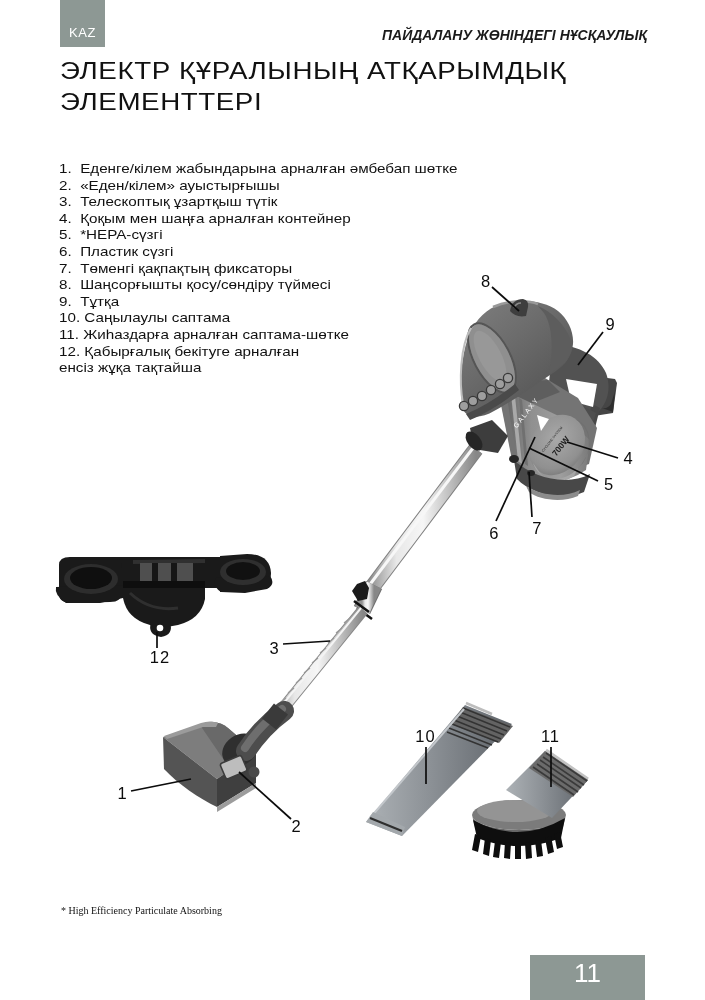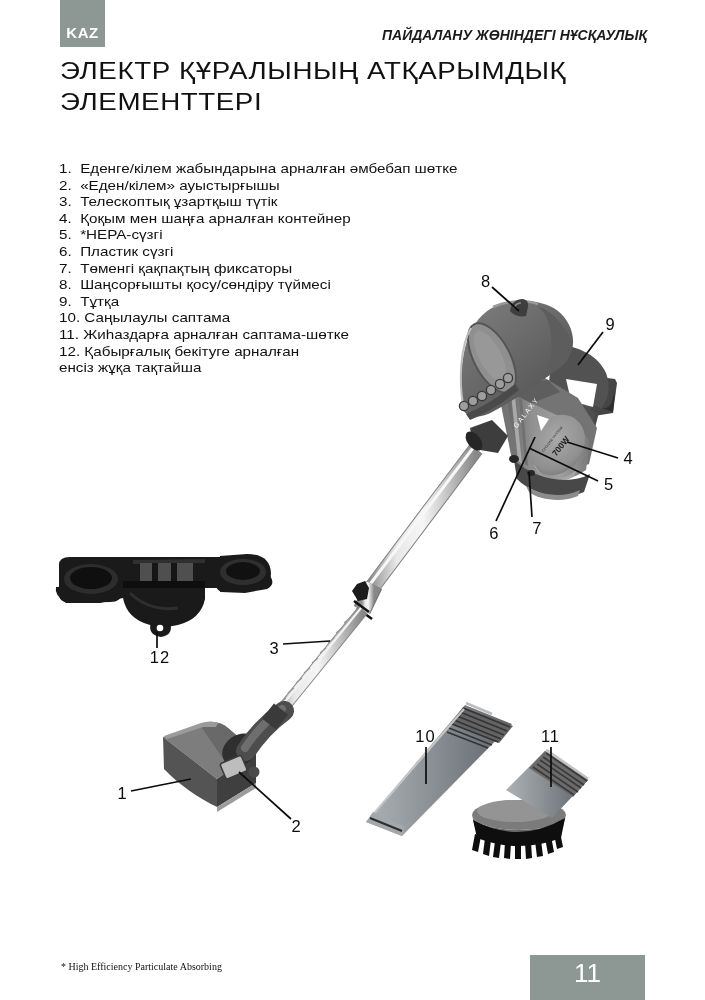--- a/index.html
+++ b/index.html
@@ -1,21 +1,21 @@
 <!DOCTYPE html>
 <html><head>
 <meta charset="utf-8">
 <style>
   html,body{margin:0;padding:0;}
   body{width:705px;height:1000px;background:#fff;font-family:"Liberation Sans",sans-serif;position:relative;overflow:hidden;}
-  .kaz{position:absolute;left:60px;top:0;width:45px;height:47px;background:#8d9894;color:#fff;font-weight:bold;font-size:15px;letter-spacing:.5px;text-align:center;line-height:66px;}
+  .kaz{position:absolute;left:60px;top:0;width:45px;height:47px;background:#8d9894;color:#fff;font-weight:normal;font-size:13px;letter-spacing:.5px;text-align:center;line-height:66px;}
   .toptitle{position:absolute;top:27px;right:58px;font-weight:bold;font-size:14px;color:#1a1a1a;font-style:italic;}
   h1{position:absolute;left:60px;top:55px;margin:0;font-size:24px;line-height:31px;font-weight:normal;color:#111;letter-spacing:.5px;transform:scaleX(1.155);transform-origin:left top;}
   .list{position:absolute;left:59px;top:161px;font-size:13px;line-height:16.6px;color:#111;white-space:nowrap;transform:scaleX(1.17);transform-origin:left top;}
-  .footnote{position:absolute;left:61px;top:961px;font-family:"Liberation Serif",serif;font-size:10px;color:#111;}
+  .footnote{position:absolute;left:61px;top:905px;font-family:"Liberation Serif",serif;font-size:10px;color:#111;}
   .pageno{position:absolute;left:530px;top:955px;width:115px;height:45px;background:#8d9894;color:#fff;font-size:26px;text-align:center;line-height:36px;}
   svg{position:absolute;left:0;top:0;}
   .num{font-size:16.5px;fill:#0c0c0c;font-family:"Liberation Sans",sans-serif;letter-spacing:1px;}
 </style>
 </head>
 <body>
 <div class="kaz">KAZ</div>
 <div class="toptitle">ПАЙДАЛАНУ ЖӨНІНДЕГІ НҰСҚАУЛЫҚ</div>
 <h1>ЭЛЕКТР ҚҰРАЛЫНЫҢ АТҚАРЫМДЫҚ<br>ЭЛЕМЕНТТЕРІ</h1>
 <div class="list">

